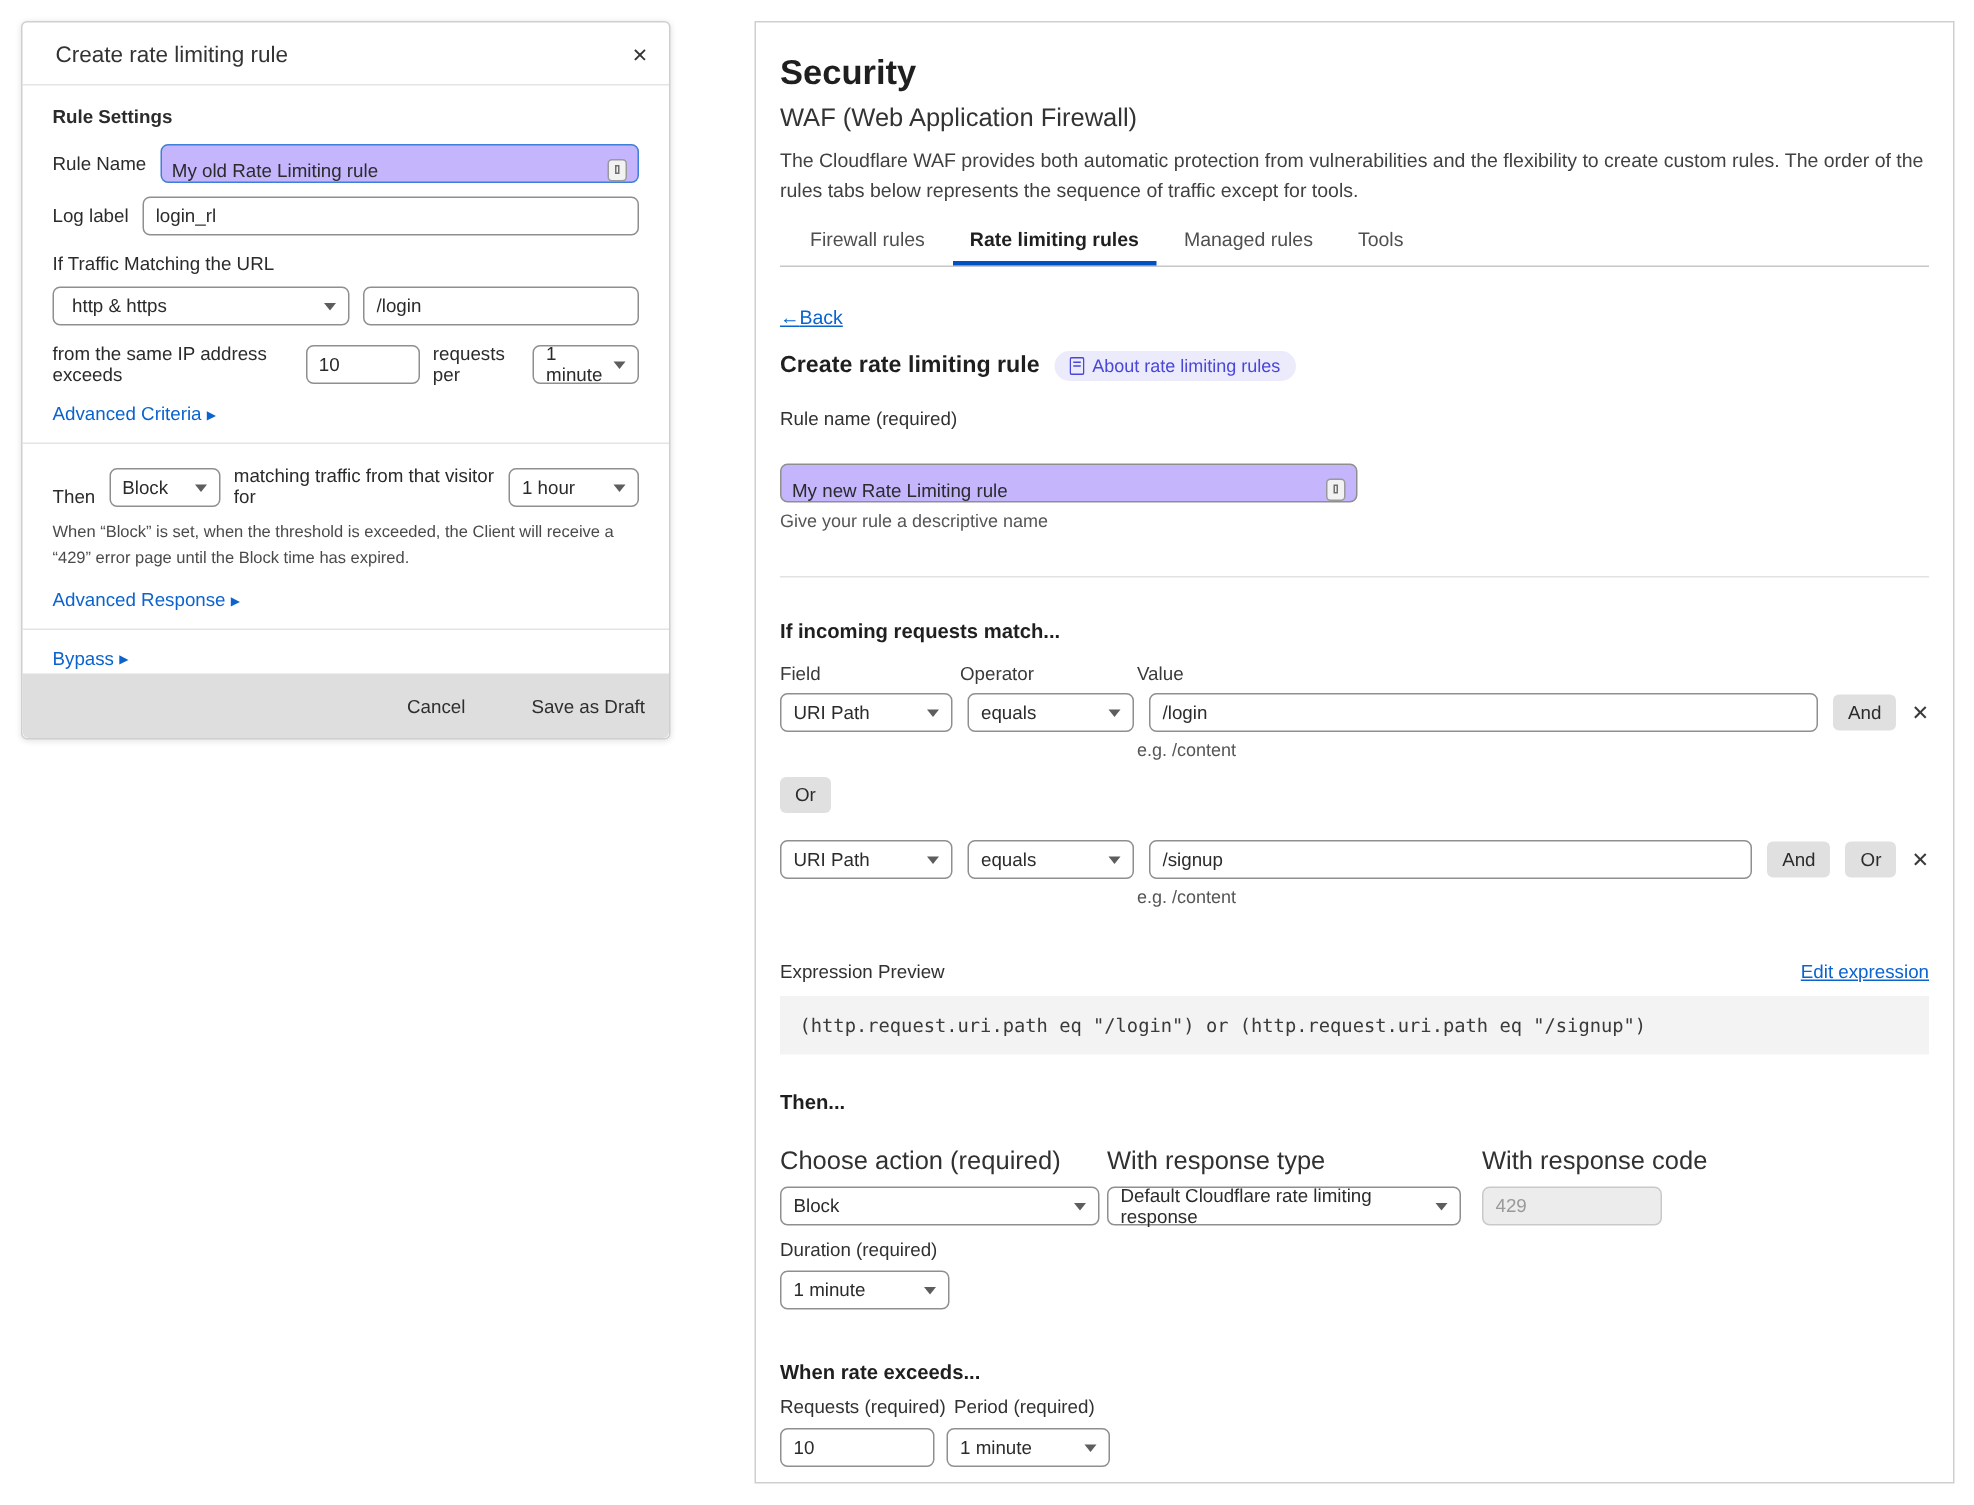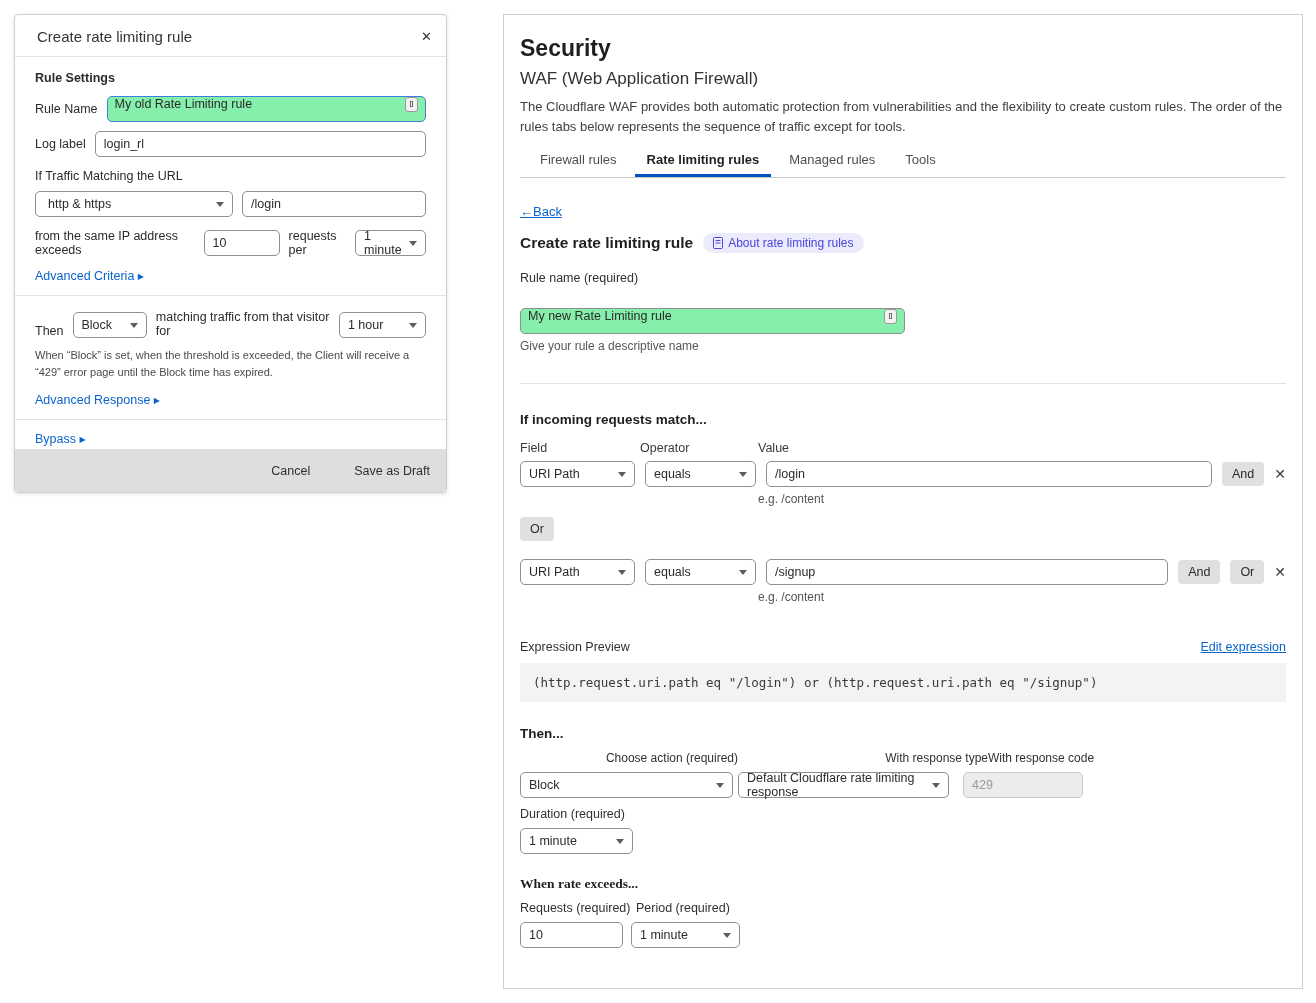--- a/index.html
+++ b/index.html
@@ -22,22 +22,22 @@
            border-right:4px solid transparent; border-top:5px solid #5d5d5d; }
   .gbtn { height:24px; padding:0 10px; background:#e0e0e0; border:none;
           border-radius:4px; font-size:12.5px; color:#2b2b2b;
           font-family:"Liberation Sans", sans-serif; cursor:pointer; }
   .xicon { font-size:14px; color:#3a3a3a; cursor:pointer; line-height:24px; }
   .link { color:#0b63ce; text-decoration:none; cursor:pointer; }
   .ext-icon { display:inline-block; width:13px; height:15px; border:1px solid #9a9a9a;
     border-radius:3px; background:#f2f2f2; position:relative; flex:none; }
   .ext-icon i { position:absolute; left:4px; top:3px; width:3px; height:6px;
     border:1px solid #6e6e6e; display:block; }
-  .input-wrap { display:flex; align-items:flex-start; border:1px solid #8f8f8f;
-    border-radius:5px; height:26px; padding:0 7px; background:#86efac; }
+  .input-wrap { display:flex; align-items:flex-end; border:1px solid #8f8f8f;
+    border-radius:5px; height:26px; padding:0 7px; background:#c4b5fd; }
   .input-wrap input { border:none; outline:none; flex:1; font-size:12.5px;
     font-family:"Liberation Sans", sans-serif; color:#2b2b2b; background:transparent; }
 
   
   #legacy { left:14px; top:14px; width:433px; height:479px; border-radius:4px;
             box-shadow:0 1px 4px rgba(0,0,0,.12); }
   #legacy .dlg-head { display:flex; align-items:center; justify-content:space-between;
     padding:13px 14px 11px 22px; border-bottom:1px solid #e4e4e4; }
   #legacy .dlg-title { font-size:15px; color:#333; }
   #legacy .dlg-close { font-size:13px; color:#333; cursor:pointer; }
@@ -73,21 +73,21 @@
     color:#4a46d9; font-size:12px; border-radius:10px; padding:3px 10px; cursor:pointer; }
   .lbl { font-size:12.5px; color:#313131; }
   .help { font-size:12px; color:#565656; margin-top:5px; }
   .sect { font-size:13.5px; font-weight:bold; color:#1f1f1f; }
   .cond-labels { display:flex; font-size:12.5px; color:#3a3a3a; margin-top:14px; }
   .cond-row { display:flex; align-items:center; margin-top:6px; gap:10px; }
   .hint { font-size:12px; color:#555; margin:5px 0 0 238px; }
   .expr-head { display:flex; justify-content:space-between; align-items:center; margin-top:36px; }
   .expr-box { margin-top:9px; background:#f3f3f3; padding:12px 13px;
     font-family:"DejaVu Sans Mono", monospace; font-size:12.5px; color:#3a3a3a; }
-  .then-labels { display:flex; font-size:12px; color:#313131; margin-top:10px;text-align:right; }
+  .then-labels { display:flex; font-size:17px; color:#313131; margin-top:22px; }
   .then-controls { display:flex; margin-top:7px; }
   .dis { background:#ececec; color:#9a9a9a; border-color:#c9c9c9; }
 </style>
 </head>
 <body>
 
 <div class="panel" id="legacy">
   <div class="dlg-head">
     <span class="dlg-title">Create rate limiting rule</span>
     <span class="dlg-close">✕</span>
@@ -261,34 +261,34 @@
   <div class="then-labels">
     <span style="width:218px;">Choose action (required)</span>
     <span style="width:250px;">With response type</span>
     <span>With response code</span>
   </div>
   <div class="then-controls">
     <div class="sel" style="width:213px; margin-right:5px;">
       <span>Block</span>
       <span class="caret"></span>
     </div>
-    <div class="sel" style="width:211px; margin-right:14px;align-items:center;">
+    <div class="sel" style="width:236px; margin-right:14px;align-items:center;">
       <span>Default Cloudflare rate limiting response</span>
       <span class="caret"></span>
     </div>
     <input class="inp dis" style="width: 120px;" disabled="" value="429">
   </div>
 
   <div class="lbl" style="margin-top:9px;">Duration (required)</div>
   <div class="sel" style="width:113px; margin-top:7px;">
     <span>1 minute</span>
     <span class="caret"></span>
   </div>
 
-  <div class="sect" style="margin-top:22px;font-family:Liberation Serif, serif;">When rate exceeds...</div>
+  <div class="sect" style="margin-top:34px;">When rate exceeds...</div>
   <div style="display:flex; margin-top:9px;" class="lbl">
     <span style="width:116px;">Requests (required)</span>
     <span>Period (required)</span>
   </div>
   <div style="display:flex; gap:8px; margin-top:7px;">
     <input class="inp" style="width: 103px;" value="10">
     <div class="sel" style="width:109px;">
       <span>1 minute</span>
       <span class="caret"></span>
     </div>

